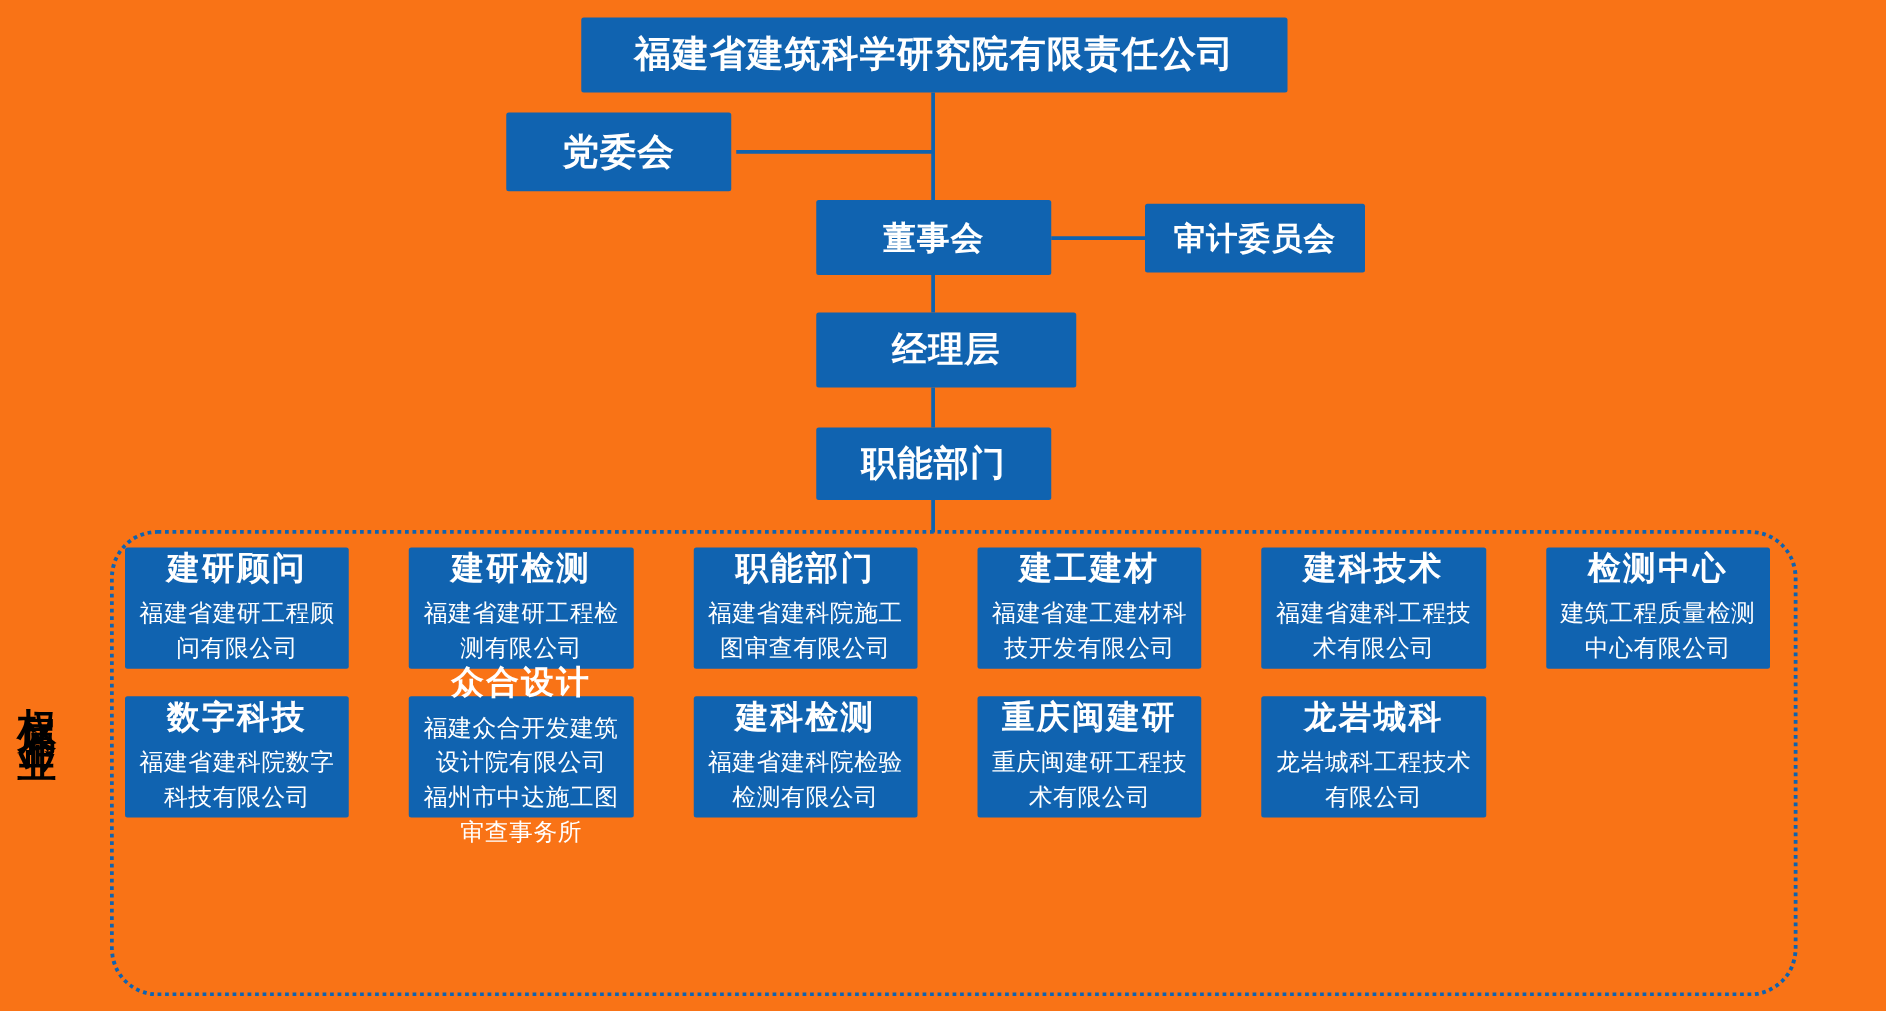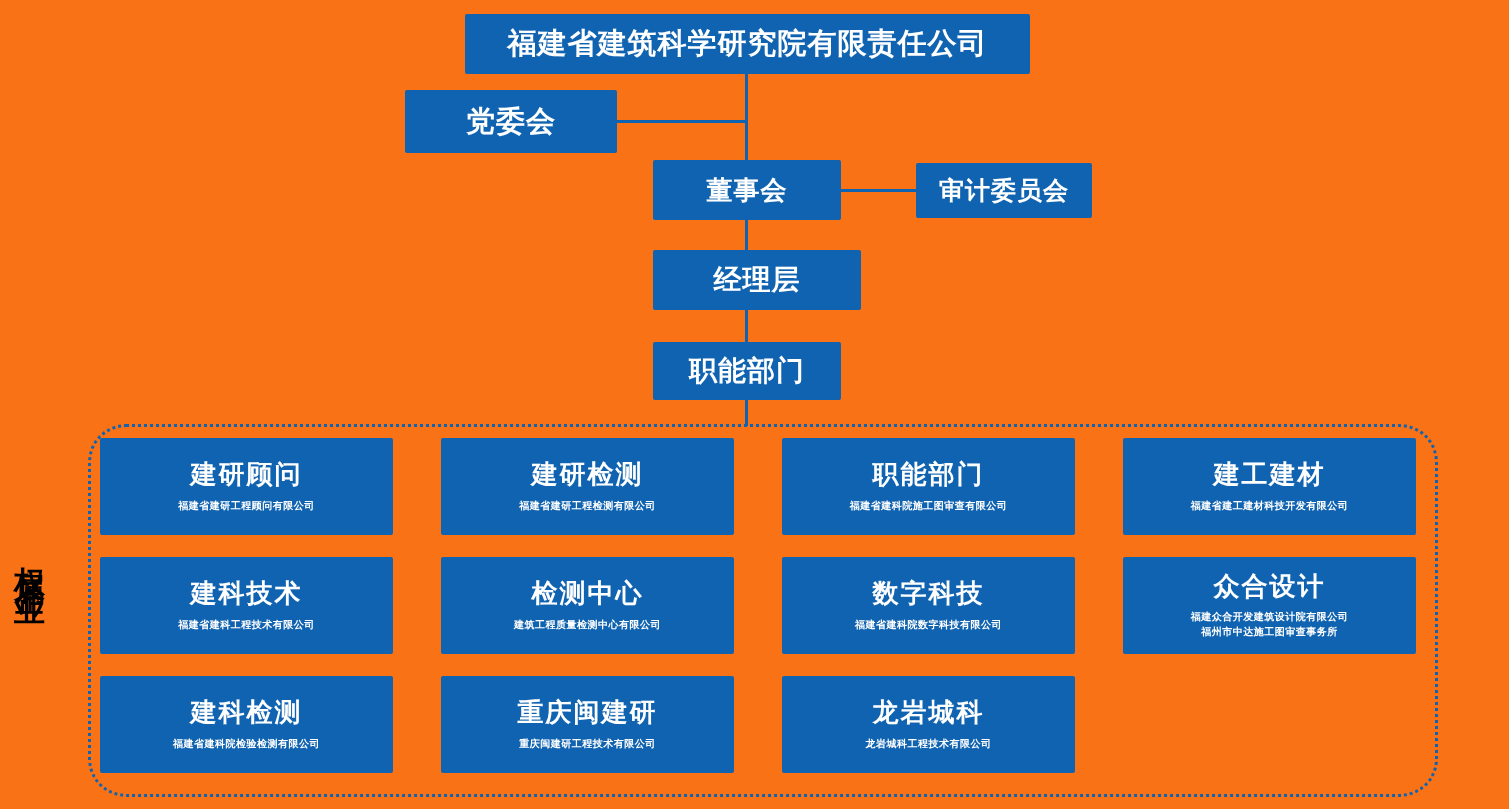--- a/index.html
+++ b/index.html
@@ -29,21 +29,21 @@
     justify-content: center;
     text-align: center;
     border-radius: 2px;
     letter-spacing: 1px;
   }
   .connector {
     position: absolute;
     background: var(--line-blue, #1063b0);
   }
   .top-box      { left: 465px; top: 14px;  width: 565px; height: 60px; font-size: 29px; }
-  .party-box    { left: 405px; top: 90px;  width: 212px; height: 63px; font-size: 29px; }
+  .party-box    { left: 405px; top: 90px;  width: 180px; height: 63px; font-size: 29px; }
   .board-box    { left: 653px; top: 160px; width: 188px; height: 60px; font-size: 26px; }
   .audit-box    { left: 916px; top: 163px; width: 176px; height: 55px; font-size: 25px; }
   .mgmt-box     { left: 653px; top: 250px; width: 208px; height: 60px; font-size: 28px; }
   .dept-box     { left: 653px; top: 342px; width: 188px; height: 58px; font-size: 28px; }
 
   .line-root-board  { left: 745px; top: 74px;  width: 3px;  height: 86px; }
   .line-party       { left: 589px; top: 120px; width: 157px; height: 3px; }
   .line-board-audit { left: 841px; top: 189px; width: 76px; height: 3px; }
   .line-board-mgmt  { left: 745px; top: 220px; width: 3px;  height: 30px; }
   .line-mgmt-dept   { left: 745px; top: 310px; width: 3px;  height: 32px; }
@@ -68,21 +68,21 @@
     font-weight: bold;
     color: var(--label-dark, #000000);
     letter-spacing: 9px;
   }
   .sub-grid {
     position: absolute;
     left: 100px;
     top: 438px;
     width: 1316px;
     display: grid;
-    grid-template-columns: repeat(4, 1fr);
+    grid-template-columns: repeat(6, 1fr);
     grid-template-rows: repeat(3, 97px);
     column-gap: 48px;
     row-gap: 22px;
   }
   .sub-box {
     background: var(--box-blue, #1063b0);
     color: #ffffff;
     display: flex;
     flex-direction: column;
     align-items: center;
@@ -91,22 +91,22 @@
     border-radius: 2px;
     padding: 4px 8px;
   }
   .sub-title {
     font-size: 26px;
     font-weight: bold;
     letter-spacing: 2px;
     line-height: 1.15;
   }
   .sub-subtitle {
-    font-size: 10px;
-    font-weight: bold;
+    font-size: 19px;
+    font-weight: normal;
     margin-top: 9px;
     line-height: 1.45;
     white-space: pre-line;
     letter-spacing: 0.5px;
   }
 </style>
 </head>
 <body>
 
 <div class="canvas">

